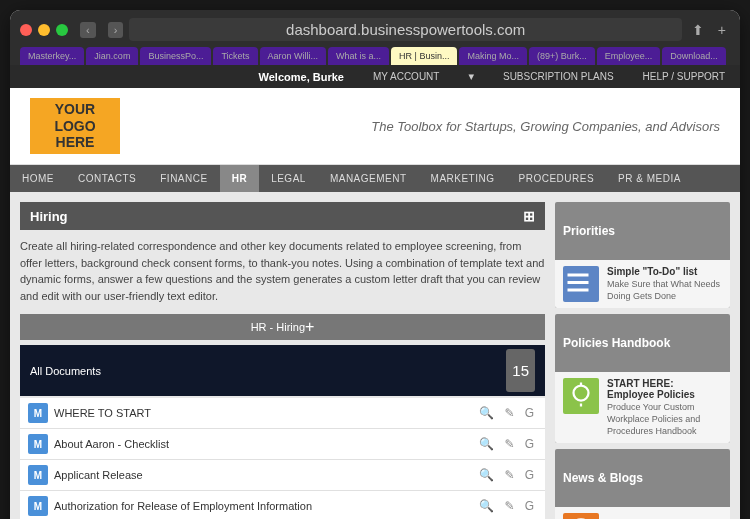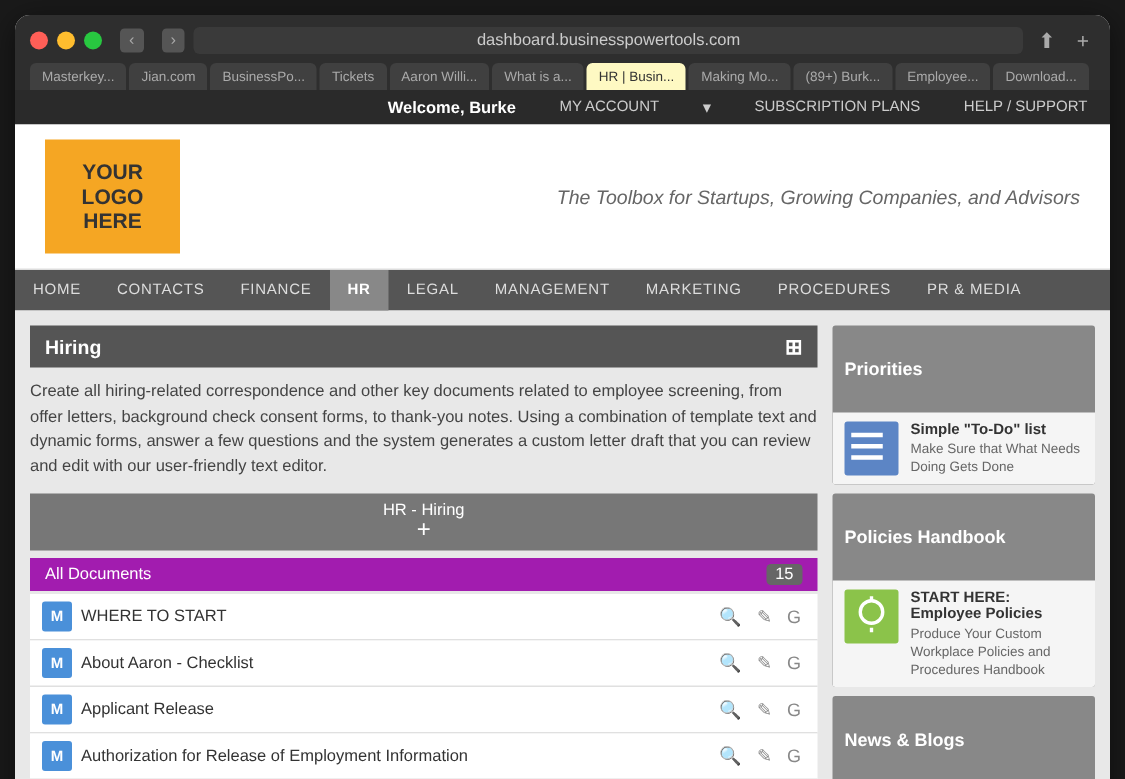--- a/index.html
+++ b/index.html
@@ -50,41 +50,41 @@
       cursor: pointer;
       font-size: 11px;
       margin-left: 6px;
     }
     .address-bar {
       flex: 1;
       background: #3a3a3a;
       border: none;
       border-radius: 4px;
       color: #ccc;
-      font-size: 11px;
+      font-size: 15px;
       padding: 3px 8px;
       text-align: center;
     }
     .browser-icon-btn {
       background: none;
       border: none;
       color: #aaa;
       font-size: 14px;
       cursor: pointer;
       padding: 0 4px;
     }
 
     
     .browser-tabs {
       display: flex;
       gap: 2px;
       overflow: hidden;
     }
     .browser-tab {
-      background: #404040;
+      background: #4c1d95;
       color: #aaa;
       font-size: 9px;
       padding: 4px 8px;
       border-radius: 4px 4px 0 0;
       white-space: nowrap;
       overflow: hidden;
       text-overflow: ellipsis;
       max-width: 80px;
       cursor: pointer;
     }
@@ -115,21 +115,21 @@
     
     .site-header {
       display: flex;
       align-items: center;
       padding: 10px 20px;
       background: #fff;
       border-bottom: 1px solid #ddd;
     }
     .logo-box {
       width: 90px;
-      height: 76px;
+      height: 56px;
       background: #f5a623;
       display: flex;
       align-items: center;
       justify-content: center;
       margin-right: 20px;
       flex-shrink: 0;
     }
     .logo-text {
       color: #333;
       font-weight: 900;
@@ -207,46 +207,45 @@
 
     .subsection-bar {
       background: #777;
       color: #fff;
       padding: 5px 10px;
       font-size: 11px;
       display: flex;
       justify-content: center;
       align-items: center;
       margin-bottom: 5px;
-      flex-direction: column;
     }
     .subsection-bar .plus-btn {
       background: none;
       border: none;
       color: #fff;
       font-size: 16px;
       cursor: pointer;
       line-height: 1;
     }
 
     .docs-list-header {
-      background: #a21caf;
+      background: #0f172a;
       color: #fff;
       padding: 4px 10px;
       font-size: 11px;
       display: flex;
       justify-content: space-between;
       align-items: center;
       margin-bottom: 2px;
     }
     .doc-count-badge {
       background: #666;
       color: #fff;
-      font-size: 11px;
-      padding: 1px 6px;
+      font-size: 15px;
+      padding: 13px 6px;
       border-radius: 3px;
     }
 
     .doc-item {
       background: #fff;
       border-bottom: 1px solid #e0e0e0;
       padding: 5px 8px;
       display: flex;
       align-items: center;
       justify-content: space-between;

